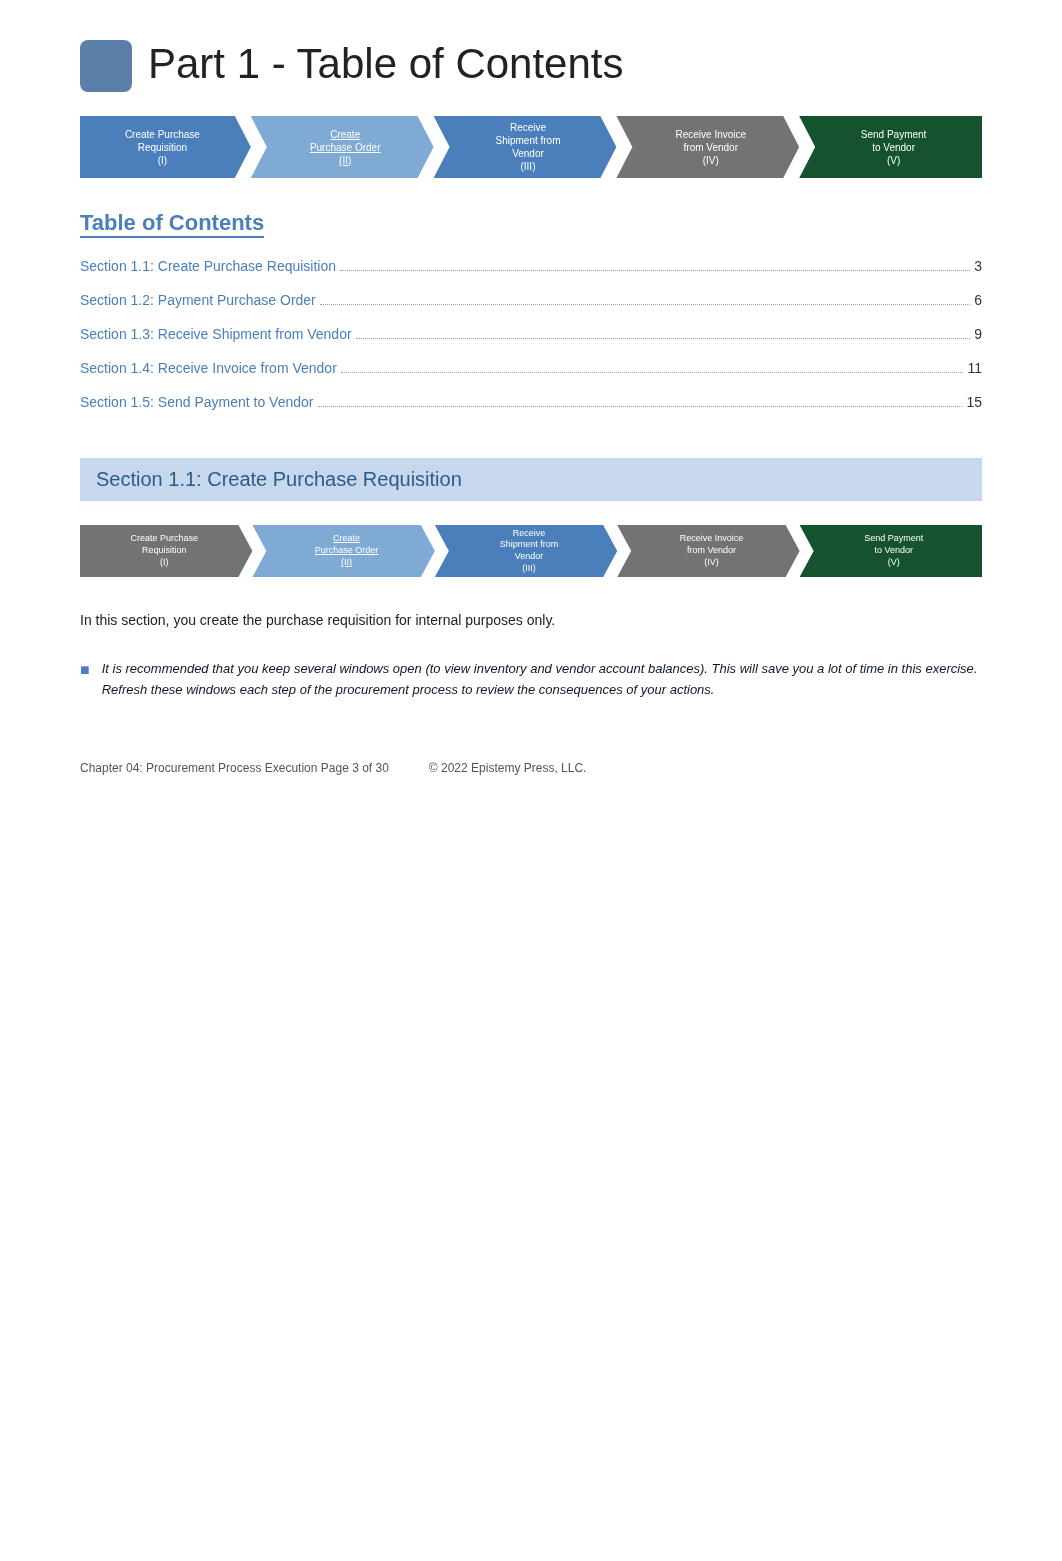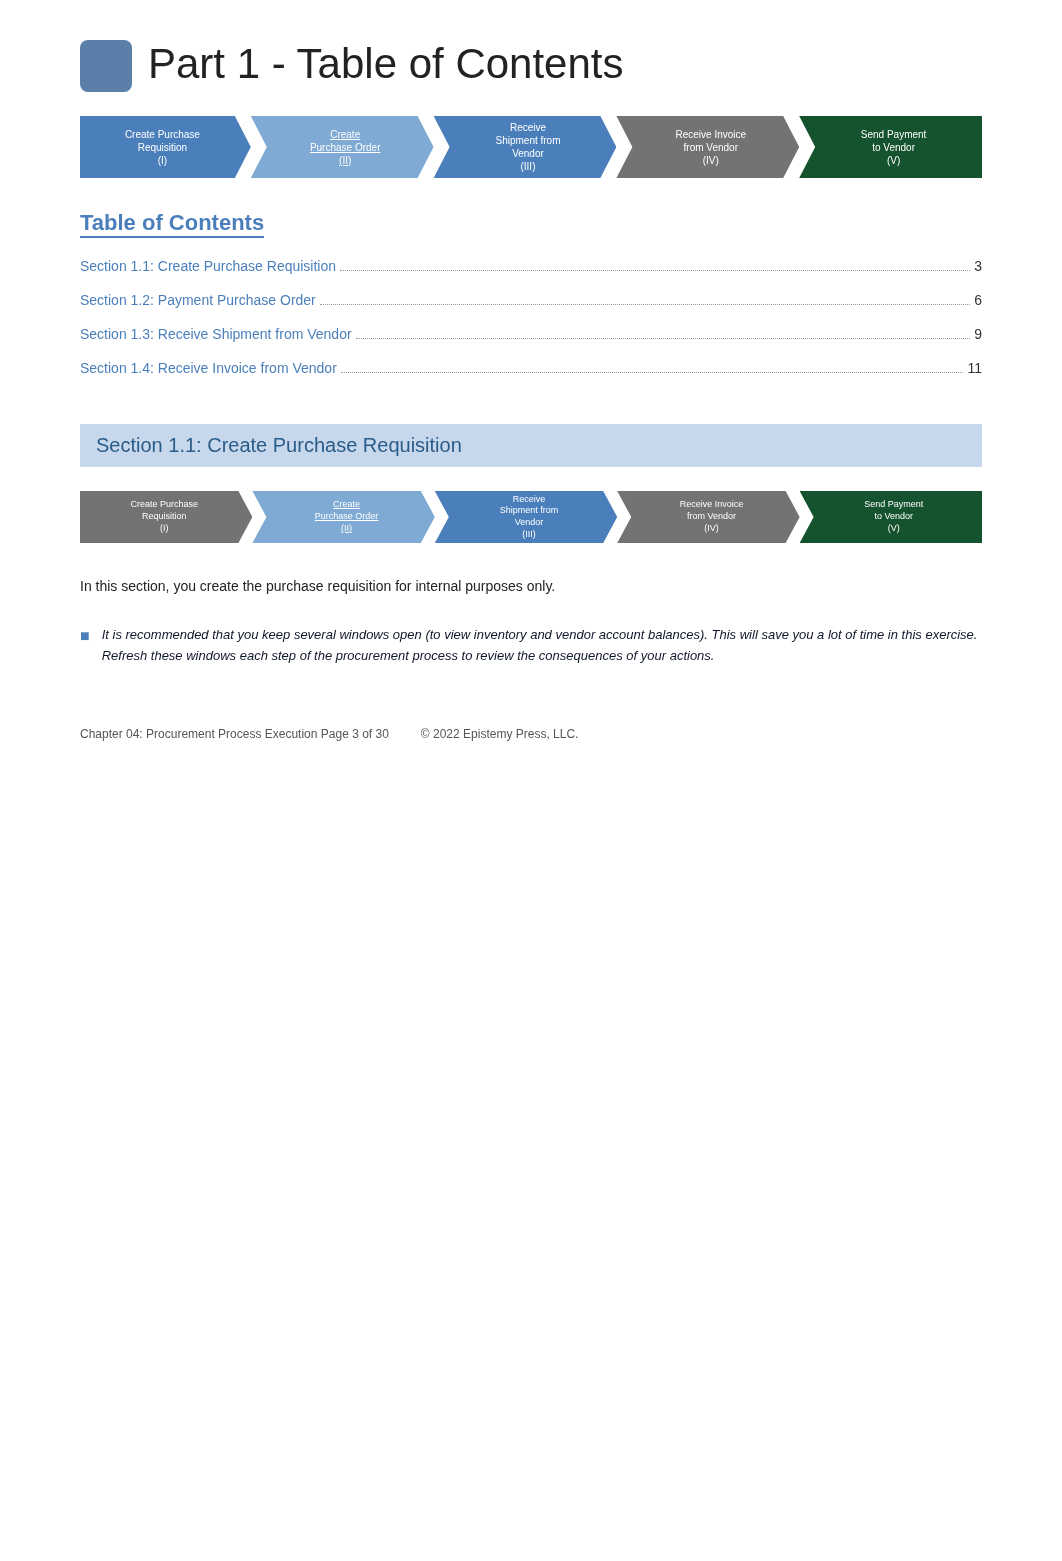--- a/index.html
+++ b/index.html
@@ -142,21 +142,21 @@
       line-height: 1.6;
       font-style: italic;
     }
 
     
     .page-footer {
       font-size: 12px;
       color: #555;
       margin-top: 60px;
       display: flex;
-      gap: 32px;
+      gap: 40px;
     }
 
     
     .process-flow-sm {
       display: flex;
       align-items: stretch;
       margin-bottom: 32px;
       height: 52px;
     }
     .flow-step-sm {
@@ -217,20 +217,25 @@
     <span class="toc-dots"></span>
     <span class="toc-page">9</span>
   </div>
 
   <div class="toc-entry">
     <span class="toc-label">Section 1.4: Receive Invoice from Vendor</span>
     <span class="toc-dots"></span>
     <span class="toc-page">11</span>
   </div>
 
+  <div class="toc-entry">
+    <span class="toc-label">Section 1.5: Send Payment to Vendor</span>
+    <span class="toc-dots"></span>
+    <span class="toc-page">15</span>
+  </div>
 </div>
 
 <div class="section-header">
   <h2 class="section-title">Section 1.1: Create Purchase Requisition</h2>
 </div>
 
 <div class="process-flow-sm">
   <div class="flow-step-sm step-light">Create Purchase<br>Requisition<br>(I)</div>
   <div class="flow-step-sm step-medium">Create<br>Purchase Order<br>(II)</div>
   <div class="flow-step-sm step-active">Receive<br>Shipment from<br>Vendor<br>(III)</div>

